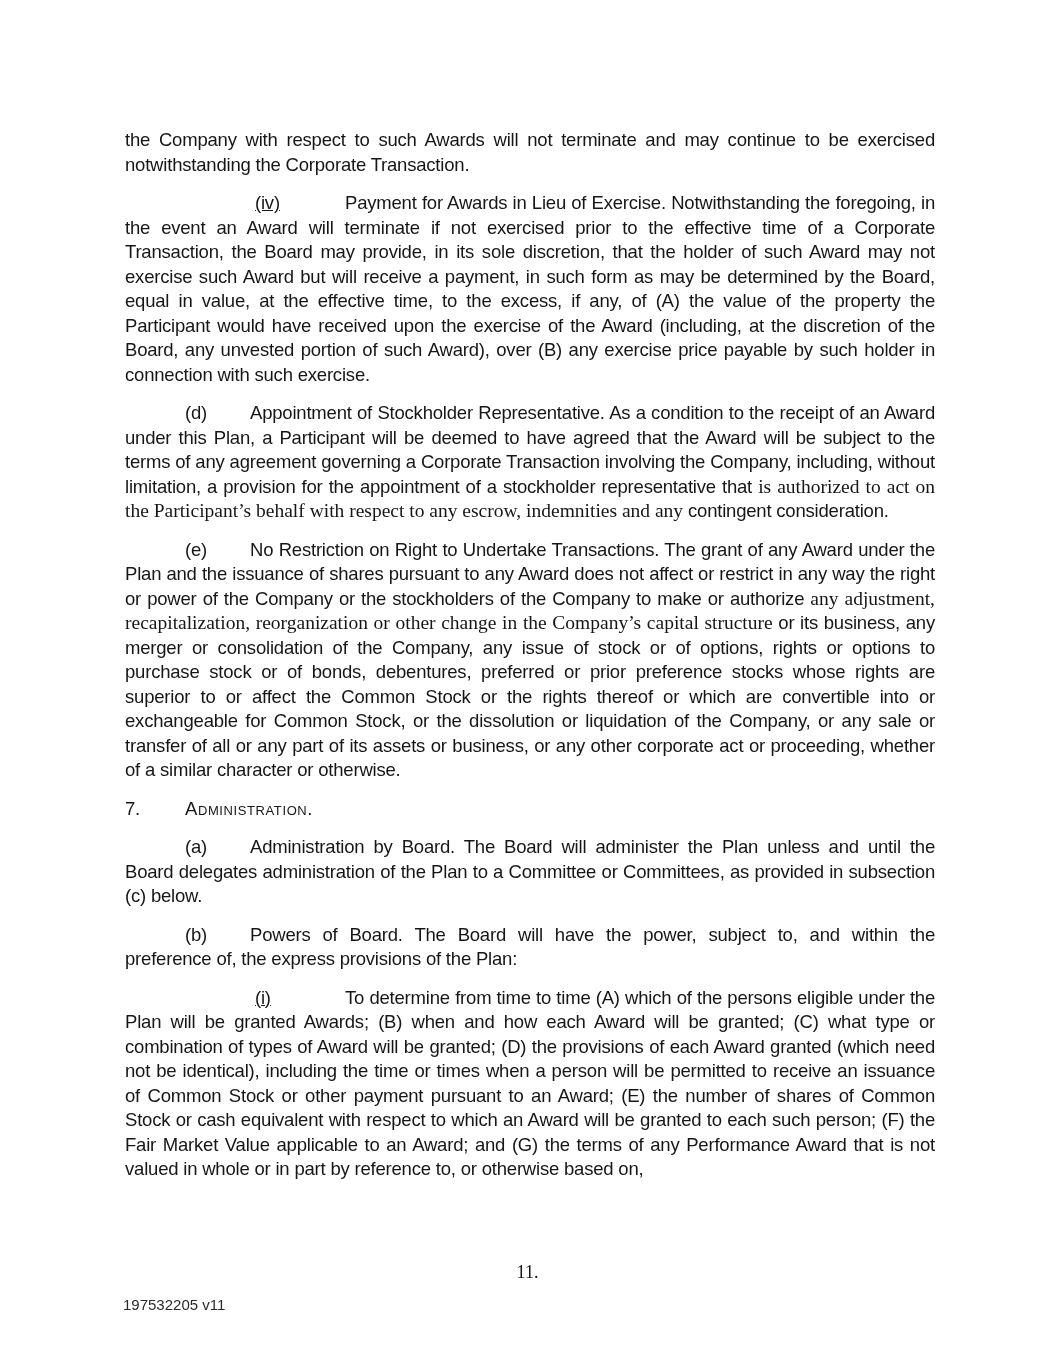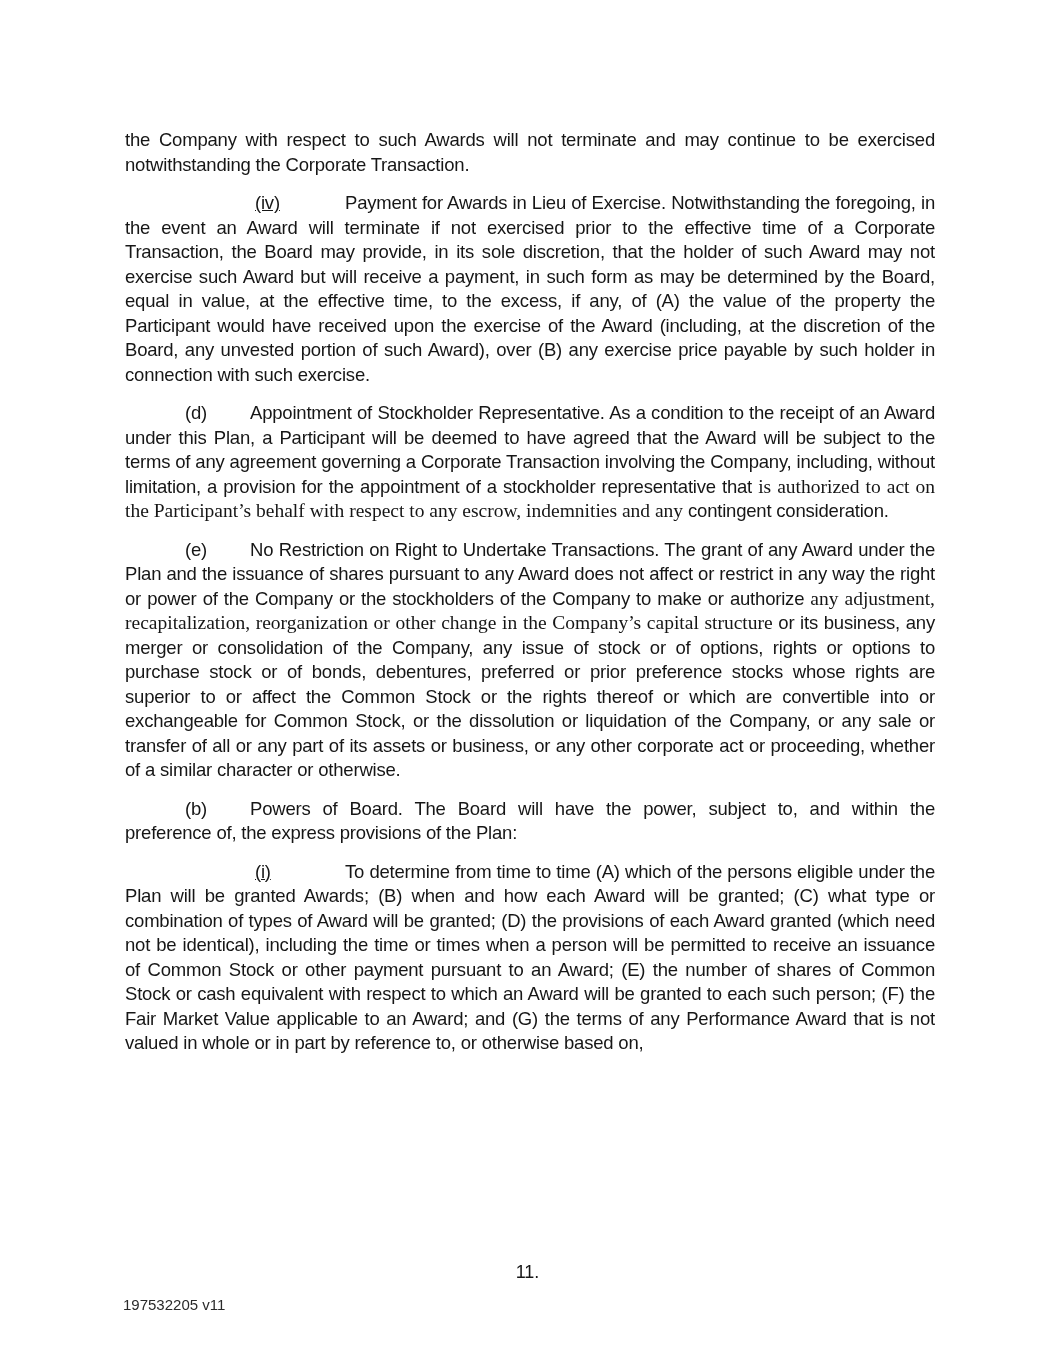--- a/index.html
+++ b/index.html
@@ -44,21 +44,21 @@
   .smallcaps {
     font-variant: small-caps;
     letter-spacing: 0.6px;
   }
   .page-number {
     position: absolute;
     top: 1250px;
     left: 0;
     width: 100%;
     text-align: center;
-    font-family: Liberation Sans, sans-serif;
+    font-family: Liberation Serif, serif;
     font-size: 18px;
     letter-spacing: 0;
     color: #161616;
   }
   .doc-id {
     position: absolute;
     top: 1283px;
     left: 123px;
     font-family: "Liberation Sans", sans-serif;
     font-size: 15px;
@@ -72,21 +72,23 @@
 <div class="sheet">
 
   <p class="para"><span>the Company with respect to such Awards will not terminate and may continue to be exercised notwithstanding the Corporate Transaction.</span></p>
 
   <p class="para indent-subsub"><span class="num">(iv)</span><span>Payment for Awards in Lieu of Exercise.  Notwithstanding the foregoing, in the event an Award will terminate if not exercised prior to the effective time of a Corporate Transaction, the Board may provide, in its sole discretion, that the holder of such Award may not exercise such Award but will receive a payment, in such form as may be determined by the Board, equal in value, at the effective time, to the excess, if any, of (A) the value of the property the Participant would have received upon the exercise of the Award (including, at the discretion of the Board, any unvested portion of such Award), over (B) any exercise price payable by such holder in connection with such exercise.</span></p>
 
   <p class="para indent-sub"><span class="num">(d)</span><span>Appointment of Stockholder Representative.  As a condition to the receipt of an Award under this Plan, a Participant will be deemed to have agreed that the Award will be subject to the terms of any agreement governing a Corporate Transaction involving the Company, including, without limitation, a provision for the appointment of a stockholder representative that </span><span class="serif">is authorized to act on the Participant’s behalf with respect to any escrow, indemnities and any </span><span>contingent consideration.</span></p>
 
   <p class="para indent-sub"><span class="num">(e)</span><span>No Restriction on Right to Undertake Transactions.  The grant of any Award under the Plan and the issuance of shares pursuant to any Award does not affect or restrict in any way the right or power of the Company or the stockholders of the Company to make or authorize </span><span class="serif">any adjustment, recapitalization, reorganization or other change in the Company’s capital structure </span><span>or its business, any merger or consolidation of the Company, any issue of stock or of options, rights or options to purchase stock or of bonds, debentures, preferred or prior preference stocks whose rights are superior to or affect the Common Stock or the rights thereof or which are convertible into or exchangeable for Common Stock, or the dissolution or liquidation of the Company, or any sale or transfer of all or any part of its assets or business, or any other corporate act or proceeding, whether of a similar character or otherwise.</span></p>
 
+  <p class="para heading"><span class="num">7.</span><span class="smallcaps">Administration.</span></p>
 
+  <p class="para indent-sub"><span class="num">(a)</span><span>Administration by Board.  The Board will administer the Plan unless and until the Board delegates administration of the Plan to a Committee or Committees, as provided in subsection (c) below.</span></p>
 
   <p class="para indent-sub"><span class="num">(b)</span><span>Powers of Board.  The Board will have the power, subject to, and within the preference of, the express provisions of the Plan:</span></p>
 
   <p class="para indent-subsub"><span class="num">(i)</span><span>To determine from time to time (A) which of the persons eligible under the Plan will be granted Awards; (B) when and how each Award will be granted; (C) what type or combination of types of Award will be granted; (D) the provisions of each Award granted (which need not be identical), including the time or times when a person will be permitted to receive an issuance of Common Stock or other payment pursuant to an Award; (E) the number of shares of Common Stock or cash equivalent with respect to which an Award will be granted to each such person; (F) the Fair Market Value applicable to an Award; and (G) the terms of any Performance Award that is not valued in whole or in part by reference to, or otherwise based on,</span></p>
 
   <div class="page-number">11.</div>
 
   <div class="doc-id">197532205 v11</div>
 
 </div>

